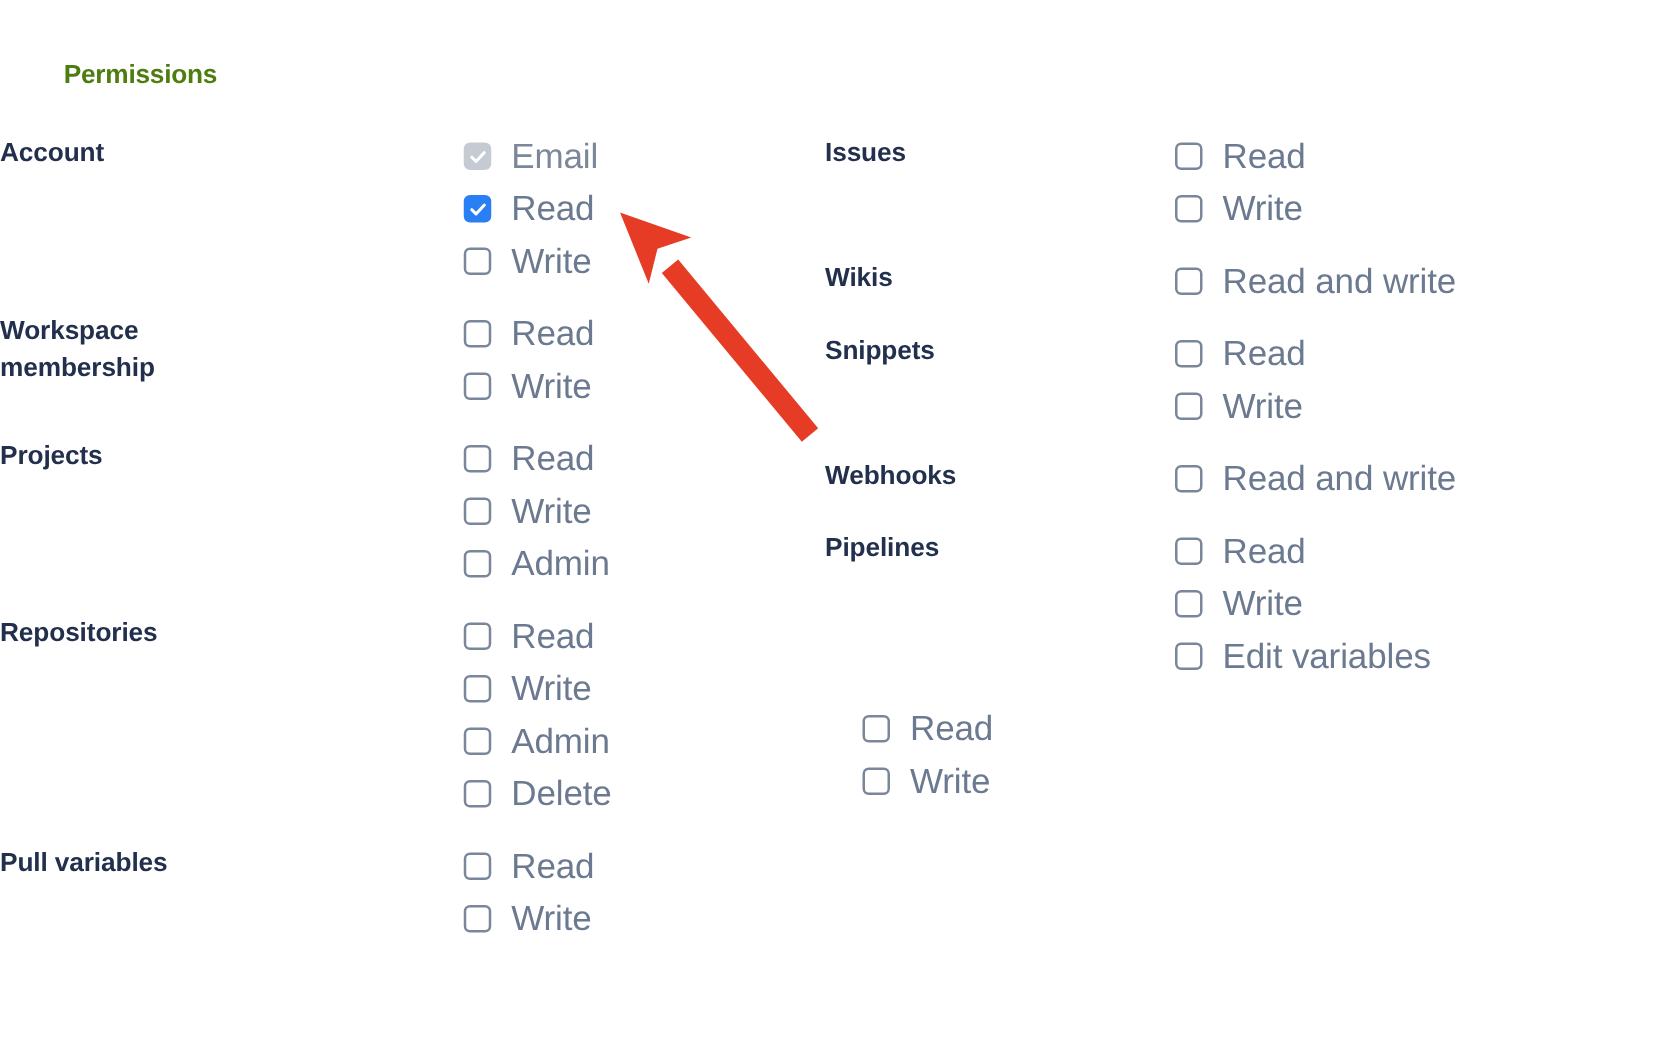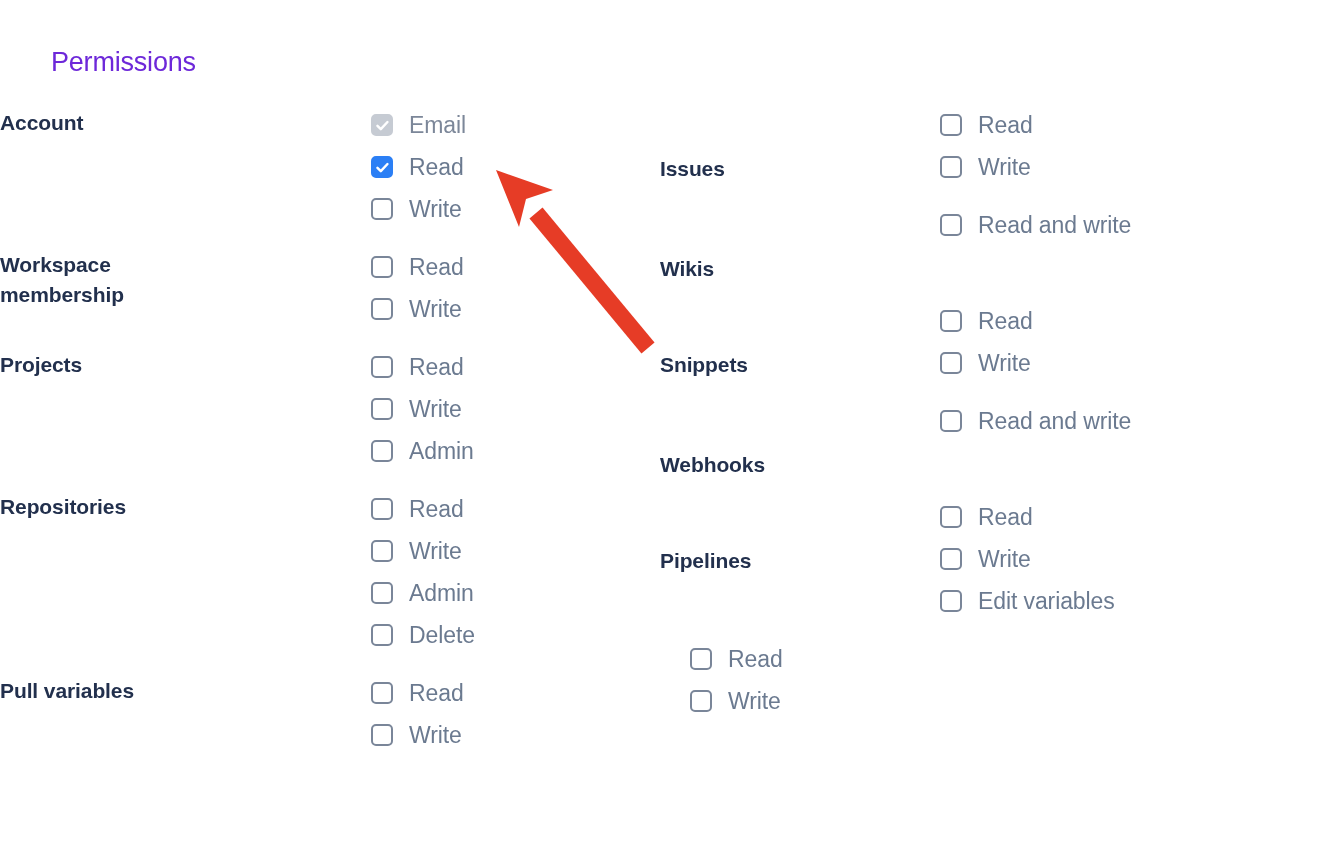--- a/index.html
+++ b/index.html
@@ -15,23 +15,23 @@
     -webkit-font-smoothing: antialiased;
     position: relative;
     overflow: hidden;
   }
 
   
   .page-title {
     position: absolute;
     left: 51px;
     top: 49px;
-    font-size: 27px;
-    font-weight: normal;
-    color: #6d28d9;
+    font-size: 21px;
+    font-weight: bold;
+    color: #4d7c0f;
     letter-spacing: -0.2px;
     line-height: 1;
   }
 
   
   .columns {
     position: absolute;
     left: 0;
     top: 104px;
     width: 1322px;
@@ -53,21 +53,21 @@
     font-size: 21px;
     font-weight: bold;
     color: #22304d;
     text-align: left;
     line-height: 30px;
     padding-top: 4px;
     white-space: pre-line;
     letter-spacing: -0.1px;
   }
   .column.left .group-label  { width: 341px; }
-  .column.right .group-label { width: 250px; margin-top: 46px; }
+  .column.right .group-label { width: 250px; }
 
   .options {
     display: flex;
     flex-direction: column;
   }
   .column.left .options  { margin-left: 30px; }
   .column.right .options { margin-left: 30px; }
 
   
   .option {
@@ -100,21 +100,21 @@
     display: none;
   }
   .cbox.checked .tick,
   .cbox.disabled .tick {
     display: block;
   }
   .cbox .tick svg { display: block; }
 
   .opt-label {
     margin-left: 16px;
-    font-size: 23px;
+    font-size: 28px;
     color: #6b7a90;
     line-height: 1;
     white-space: nowrap;
     letter-spacing: -0.1px;
   }
   .opt-label.muted { color: #7c8799; }
 
   
   .annotation-arrow {
     position: absolute;

